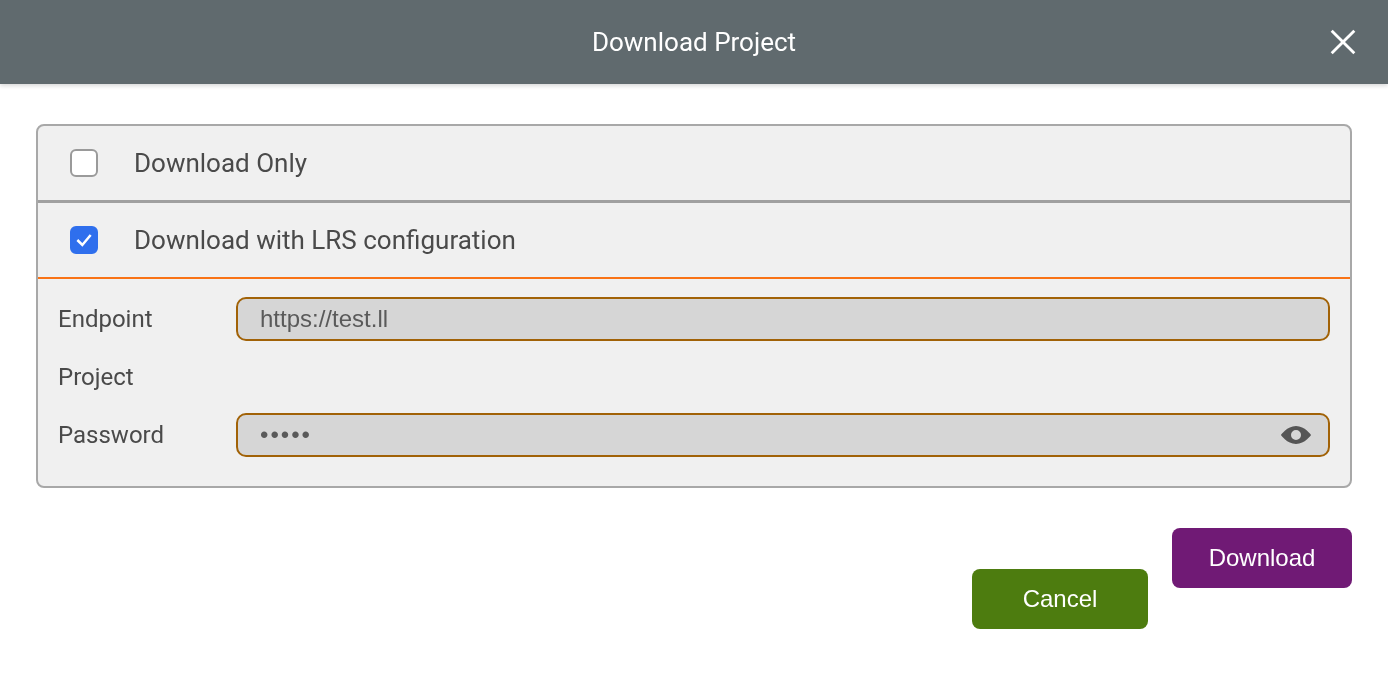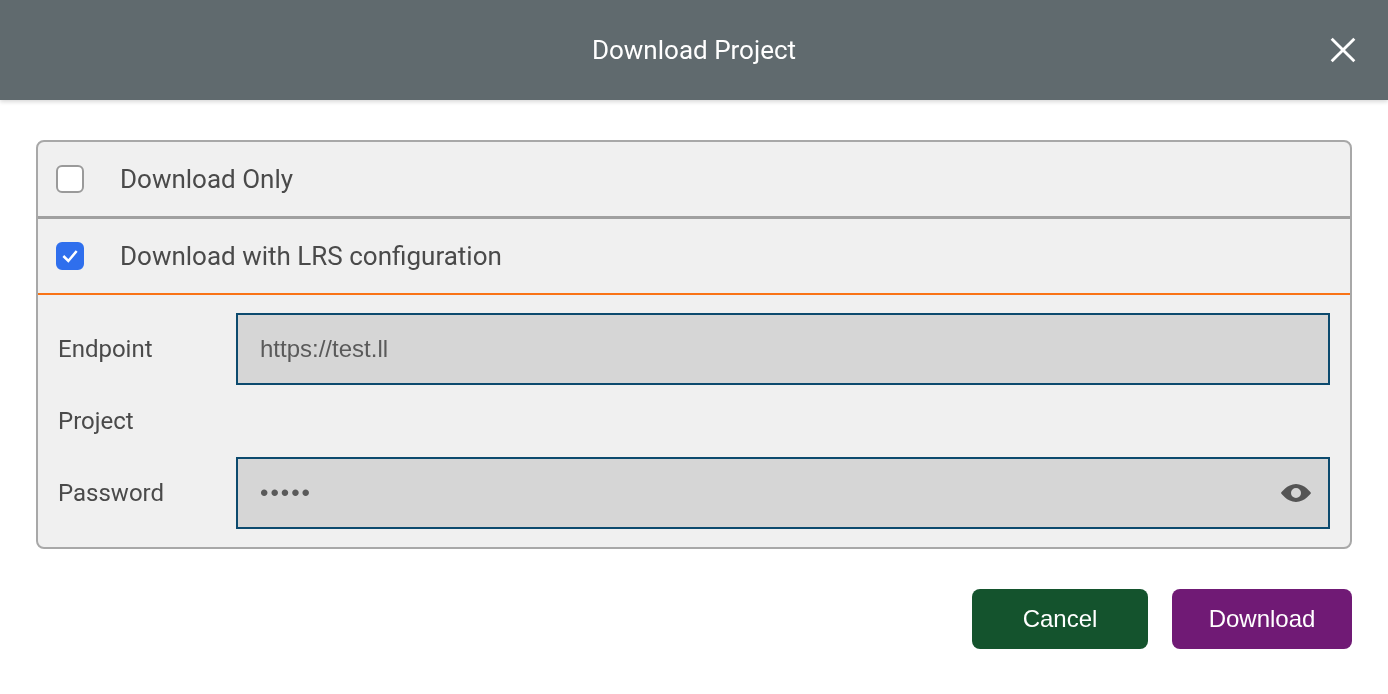--- a/index.html
+++ b/index.html
@@ -13,21 +13,21 @@
   .dialog {
     width: 100%;
   }
   .dialog-header {
     background: #606a6e;
     color: #ffffff;
     display: flex;
     align-items: center;
     justify-content: center;
     position: relative;
-    height: 100px;
+    height: 84px;
     box-shadow: 0 2px 4px rgba(0,0,0,0.15);
   }
   .dialog-title {
     font-size: 26px;
     font-weight: 400;
   }
   .close-btn {
     position: absolute;
     right: 28px;
     top: 50%;
@@ -46,21 +46,21 @@
   .panel {
     margin: 40px 36px 0 36px;
     border: 2px solid #a8a8a8;
     border-radius: 8px;
     background: #f0f0f0;
     overflow: hidden;
   }
   .option-row {
     display: flex;
     align-items: center;
-    padding: 22px 18px;
+    padding: 22px 32px;
     gap: 36px;
   }
   .option-row.first {
     border-bottom: 3px solid #a0a0a0;
   }
   .option-row.second {
     border-bottom: 2px solid #f97316;
   }
   .checkbox {
     width: 28px;
@@ -83,44 +83,44 @@
     height: 20px;
     stroke: #ffffff;
     stroke-width: 3;
     fill: none;
   }
   .option-label {
     font-size: 26px;
     color: #4a4a4a;
   }
   .form-area {
-    padding: 18px 20px 6px 20px;
+    padding: 18px 20px 29px 20px;
   }
   .form-row {
     display: flex;
     align-items: center;
     margin-bottom: 22px;
   }
-  .form-row:last-child { margin-bottom: 12px; }
+  .form-row:last-child { margin-bottom: 0; }
   .form-label {
     width: 178px;
     font-size: 24px;
     color: #4a4a4a;
     flex-shrink: 0;
   }
   .input-wrap {
     flex: 1;
     position: relative;
   }
   .text-input {
     width: 100%;
-    height: 72px;
+    height: 44px;
     background: #d6d6d6;
-    border: 2px solid #0c4a6e;
-    border-radius: 0;
+    border: 2px solid #a16207;
+    border-radius: 10px;
     padding: 0 22px;
     font-size: 24px;
     color: #5a5a5a;
     outline: none;
   }
   .text-input.pwd {
     letter-spacing: 2px;
     padding-right: 60px;
   }
   .eye-btn {
@@ -148,21 +148,21 @@
     padding: 0 36px;
     border: none;
     border-radius: 8px;
     font-size: 24px;
     color: #ffffff;
     cursor: pointer;
     display: flex;
     align-items: center;
     justify-content: center;
   }
-  .btn-cancel { background: #14532d; min-width: 176px; }
+  .btn-cancel { background: #4d7c0f; min-width: 176px; margin-top: 41px; }
   .btn-download { background: #701a75; min-width: 180px; }
 </style>
 </head>
 <body>
 
 <div class="dialog">
 
   <div class="dialog-header">
     <div class="dialog-title">Download Project</div>
     <div class="close-btn">

